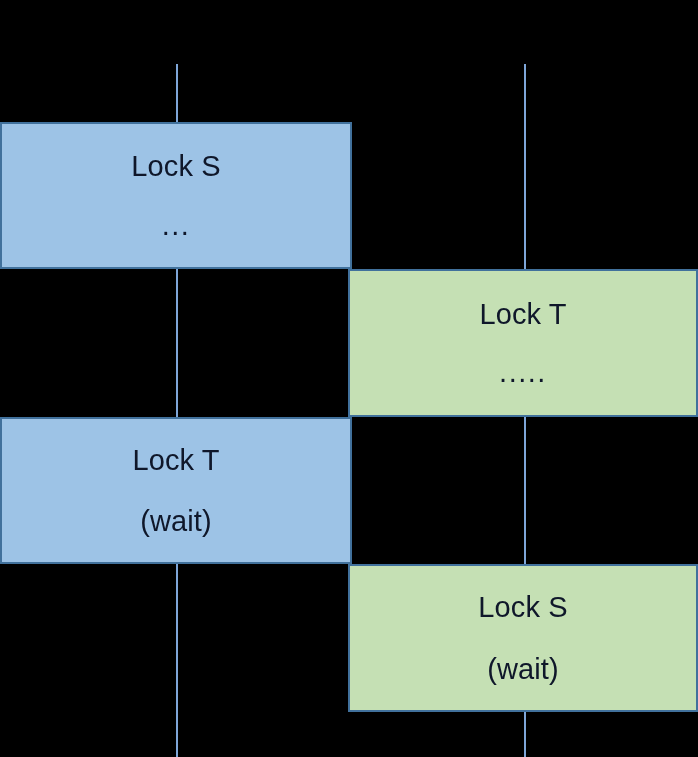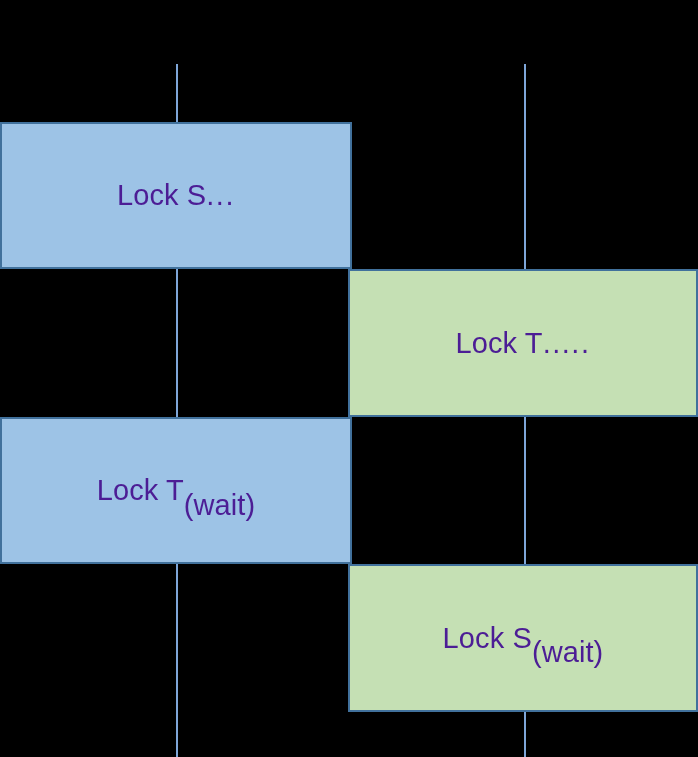--- a/index.html
+++ b/index.html
@@ -19,24 +19,24 @@
   .lifeline {
     position: absolute;
     width: 2px;
     background: #7EA6D8;
   }
   .activation {
     position: absolute;
     box-sizing: border-box;
     border: 2px solid #41719C;
     display: flex;
-    flex-direction: row;
+    flex-direction: column;
     align-items: center;
     justify-content: center;
-    color: #4c1d95;
+    color: #0f172a;
     text-align: center;
   }
   .activation.blue  { background: #9DC3E6; }
   .activation.green { background: #C5E0B4; }
 
   .act-title {
     font-size: 29px;
     line-height: 1.12;
     letter-spacing: 0.1px;
     white-space: pre;

